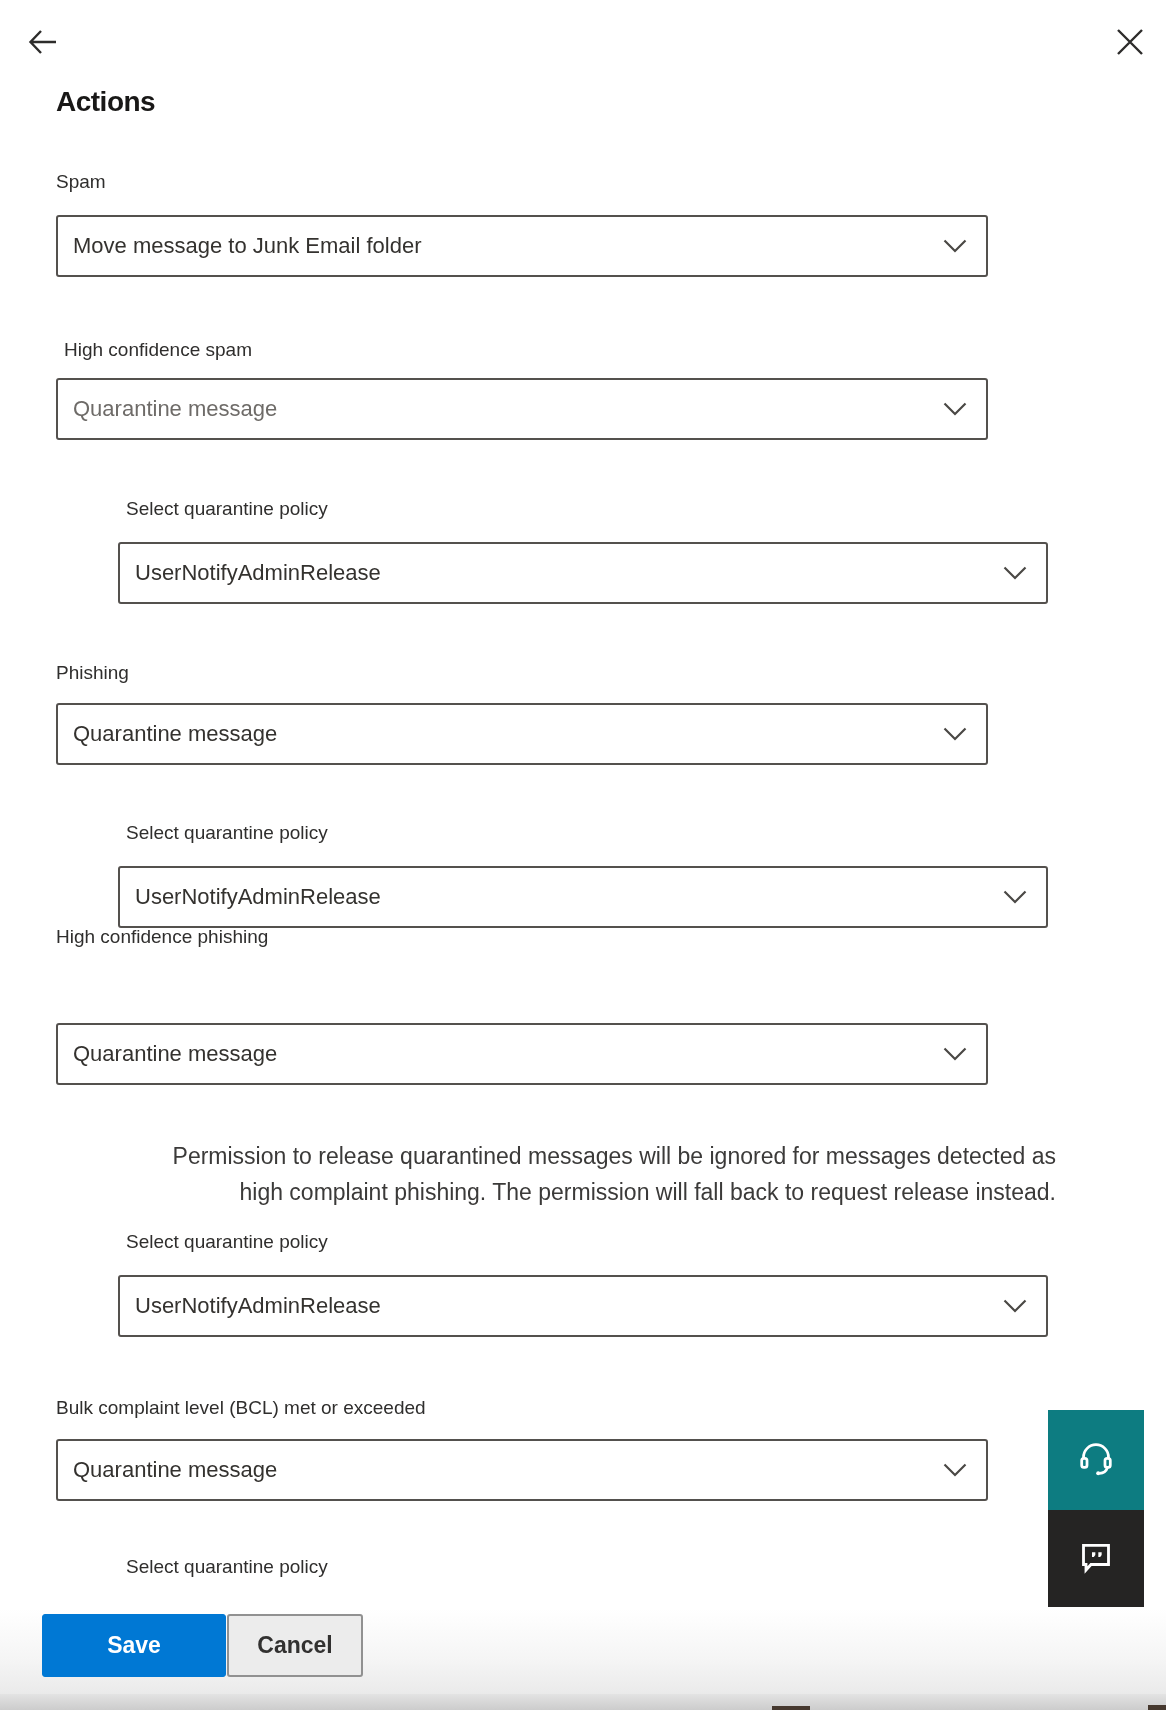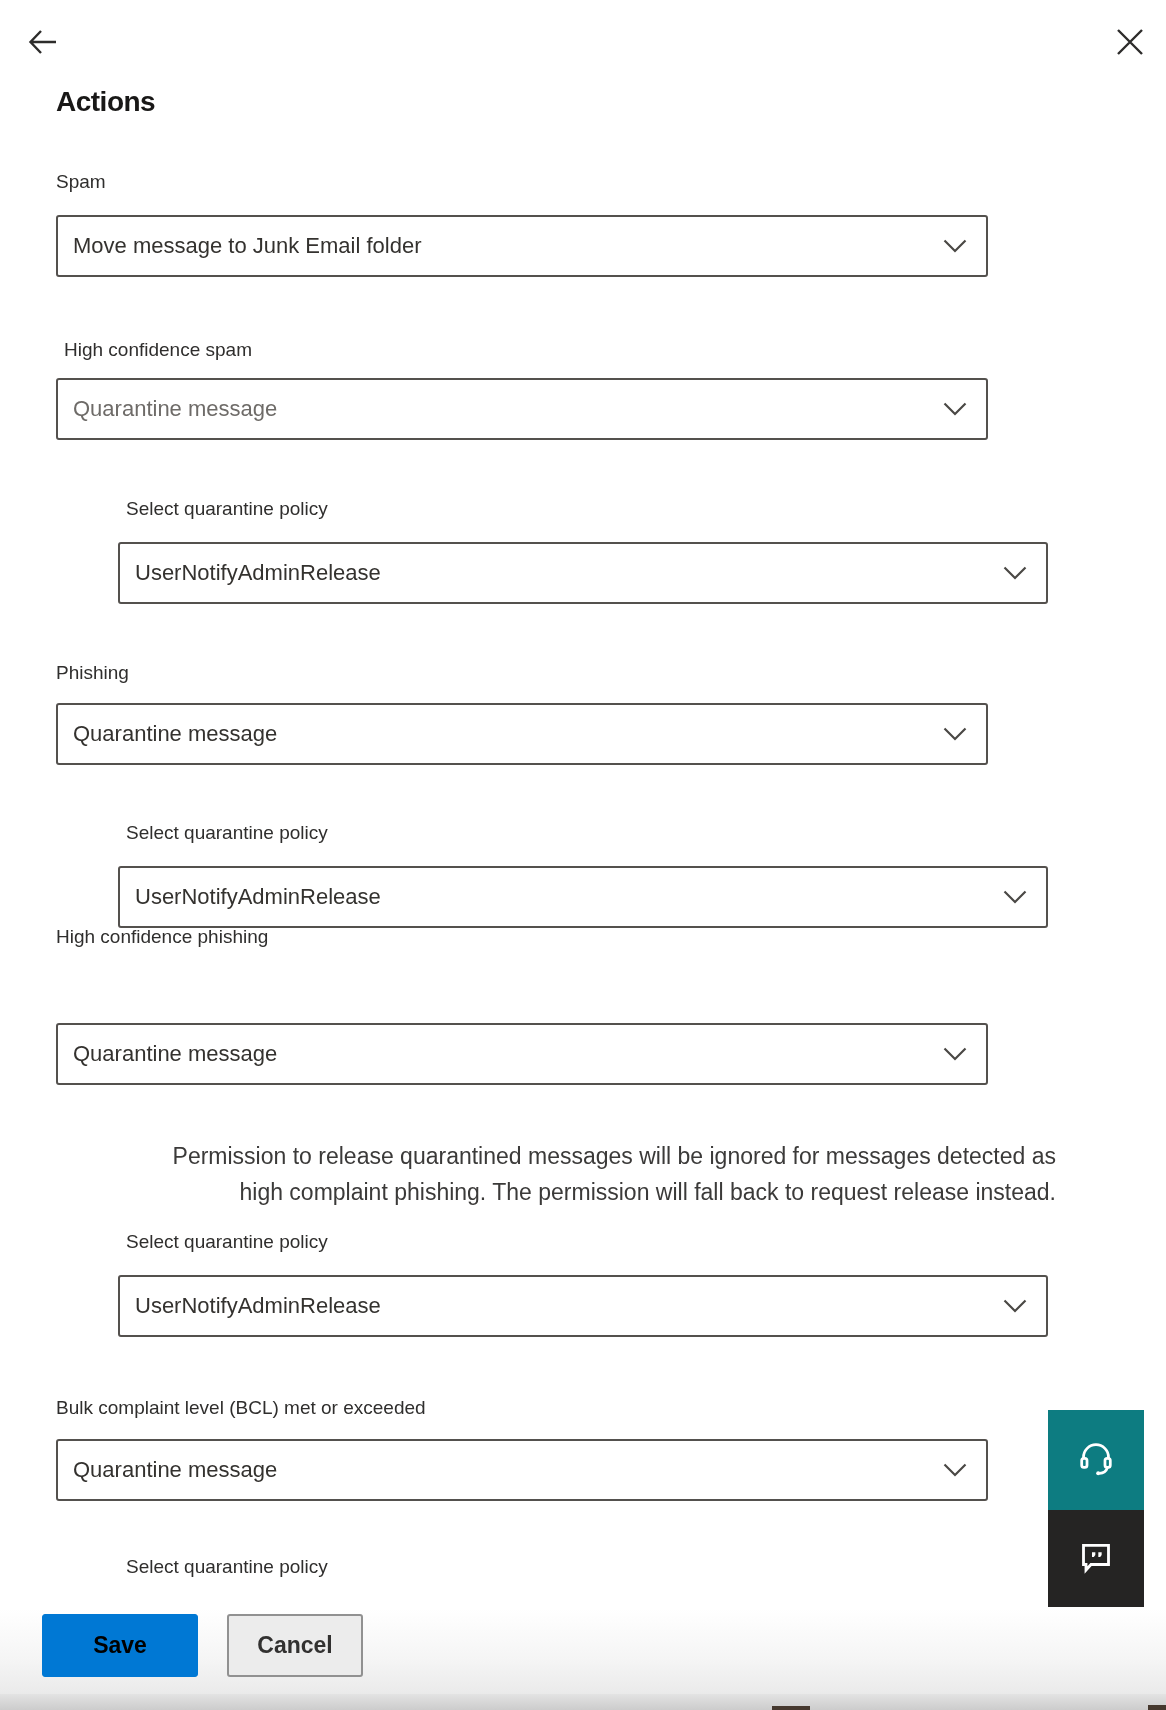--- a/index.html
+++ b/index.html
@@ -28,21 +28,21 @@
     background:linear-gradient(180deg, rgba(255,255,255,0.85) 0%, #ffffff 20%, #f5f5f5 60%, #e9e9e9 90%, #e2e2e2 100%);
   }
   .band { position:absolute; left:0; top:1694px; width:1166px; height:16px;
           background:linear-gradient(180deg,#e3e3e3,#cccccc); }
   .sliver { position:absolute; background:#46392f; }
   .btn {
     position:absolute; top:1614px; height:63px; box-sizing:border-box;
     font-family:inherit; font-size:23px; font-weight:600; border-radius:3px; cursor:pointer;
     display:flex; align-items:center; justify-content:center;
   }
-  .btn.save   { left:42px;  width:156px; background:#0078d4; border:1px solid #0078d4; color:#000000; }
+  .btn.save   { left:42px;  width:184px; background:#0078d4; border:1px solid #0078d4; color:#ffffff; }
   .btn.cancel { left:227px; width:136px; background:#ececec; border:2px solid #919191; color:#323130; }
   .float-btn {
     position:absolute; left:1048px; width:96px; border:none; cursor:pointer;
     display:flex; align-items:center; justify-content:center; padding:0;
   }
   .float-btn.help     { top:1410px; height:100px; background:#0d7c81; }
   .float-btn.feedback { top:1510px; height:97px;  background:#252423; }
 </style>
 </head>
 <body>

